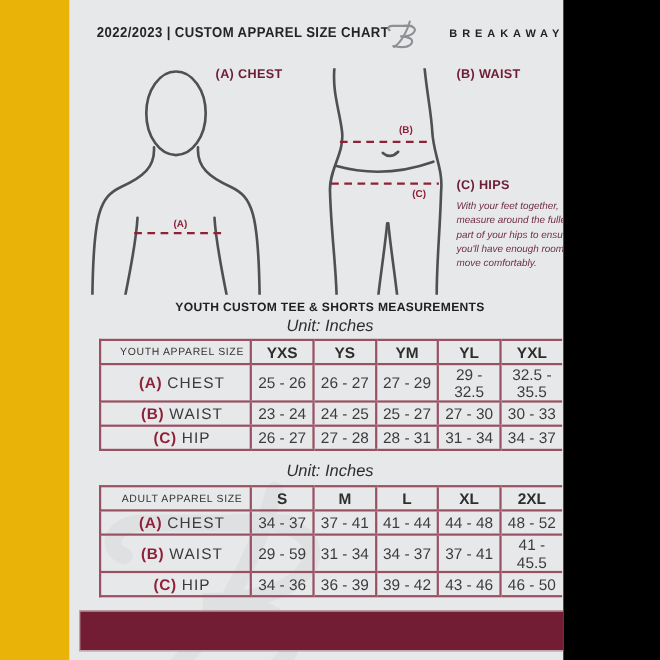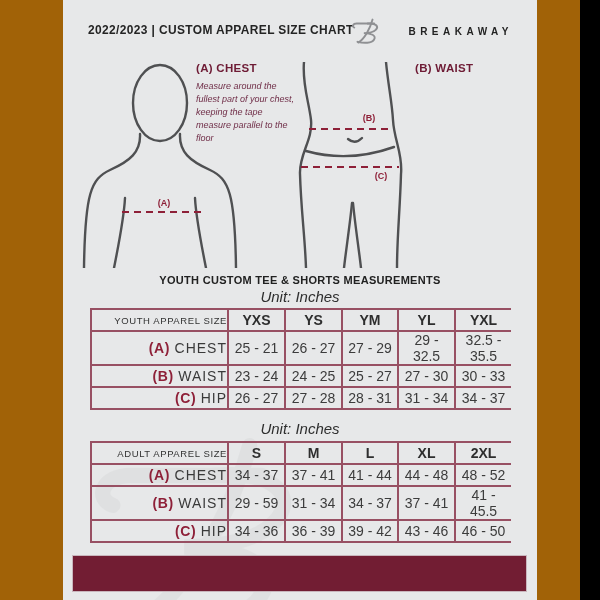--- a/index.html
+++ b/index.html
@@ -1,16 +1,16 @@
 <!DOCTYPE html>
 <html><head>
 <meta charset="utf-8">
 <style>
   html,body{margin:0;padding:0;background:#000;}
-  .stage{position:relative;width:580px;height:600px;background:#a16207;overflow:hidden;
+  .stage{position:relative;width:512px;height:600px;background:#eab308;overflow:hidden;
          font-family:"Liberation Sans",sans-serif;}
   .page{position:absolute;left:63px;top:0;width:474px;height:600px;background:#e7e8e9;}
 
   
   .doc-title{position:absolute;left:25px;top:22px;font-size:13px;font-weight:bold;
              color:#242424;letter-spacing:.4px;transform:scaleX(.92);transform-origin:left center;
              white-space:nowrap;}
   .brand{position:absolute;right:24px;top:18px;display:flex;align-items:center;gap:24px;}
   .brand-name{font-size:10px;font-weight:bold;letter-spacing:4.5px;color:#232323;}
   .logo-svg{display:block;}
@@ -31,21 +31,21 @@
   .tbl-title{position:absolute;left:0;width:474px;text-align:center;font-size:11px;
              font-weight:bold;color:#212121;letter-spacing:.3px;z-index:1;}
   .tbl-unit{position:absolute;left:0;width:474px;text-align:center;font-size:15px;
             font-style:italic;color:#2e2e2e;z-index:1;}
   table.size-table{position:absolute;left:27px;width:420px;border-collapse:collapse;
             table-layout:fixed;z-index:1;}
   .size-table th,.size-table td{border-left:2px solid #985063;border-bottom:2px solid #985063;
             height:20px;padding:0;font-size:14px;color:#3c3c3c;text-align:center;
             font-weight:normal;background:transparent;}
   .size-table thead th{border-top:2px solid #985063;font-weight:bold;color:#2e2e2e;}
-  .size-table th.lbl,.size-table td.lbl{text-align:right;padding-left:12px;letter-spacing:.6px;}
+  .size-table th.lbl,.size-table td.lbl{text-align:center;padding-left:12px;letter-spacing:.6px;}
   .size-table th.lbl{font-size:9.5px;font-weight:normal;color:#333;}
   .size-table td:last-child,.size-table th:last-child{border-right:none;}
   .pfx{color:#8e2038;font-weight:bold;}
   .rowlbl{letter-spacing:1px;color:#3a3a3a;}
 
   
   .footer-bar{position:absolute;left:9px;top:555px;width:455px;height:37px;background:#721d33;
               border:1px solid #c9b6bd;box-sizing:border-box;z-index:2;}
 </style>
 </head>
@@ -96,24 +96,27 @@
       <path d="M59,141 C57,162 53,188 51,206"></path>
       <path d="M60,141 C62,162 66,188 68,206"></path>
       <line class="dash" x1="16" y1="67" x2="99" y2="67"></line>
       <line class="dash" x1="8" y1="105" x2="106" y2="105"></line>
       <text x="76" y="59" text-anchor="middle">(B)</text>
       <text x="88" y="117" text-anchor="middle">(C)</text>
     </svg>
 
     <div class="instr" style="left:133px;top:62px;width:100px;">
       <h3>(A) CHEST</h3>
-      <p>Measure around the fullest part of your chest, keeping the tape measure parallel to the floor</p>
     </div>
     <div class="instr" style="left:352px;top:62px;width:108px;">
       <h3>(B) WAIST</h3>
+    </div>
+    <div class="instr" style="left:352px;top:163px;width:116px;">
+      <h3>(C) HIPS</h3>
+      <p>With your feet together, measure around the fullest part of your hips to ensure you'll have enough room to move comfortably.</p>
     </div>
 
     <div class="tbl-title" style="top:274px;">YOUTH CUSTOM TEE &amp; SHORTS MEASUREMENTS</div>
     <div class="tbl-unit" style="top:288px;">Unit: Inches</div>
     <table class="size-table" style="top:308px;">
       <colgroup>
           <col style="width:137px">
           <col style="width:57px">
           <col style="width:57px">
           <col style="width:56px">
@@ -126,21 +129,21 @@
           <th>YXS</th>
           <th>YS</th>
           <th>YM</th>
           <th>YL</th>
           <th>YXL</th>
         </tr>
       </thead>
       <tbody>
         <tr>
           <td class="lbl"><span class="pfx">(A)</span> <span class="rowlbl">CHEST</span></td>
-          <td>25 - 21</td>
+          <td>25 - 26</td>
           <td>26 - 27</td>
           <td>27 - 29</td>
           <td>29 - 32.5</td>
           <td>32.5 - 35.5</td>
         </tr>
         <tr>
           <td class="lbl"><span class="pfx">(B)</span> <span class="rowlbl">WAIST</span></td>
           <td>23 - 24</td>
           <td>24 - 25</td>
           <td>25 - 27</td>

